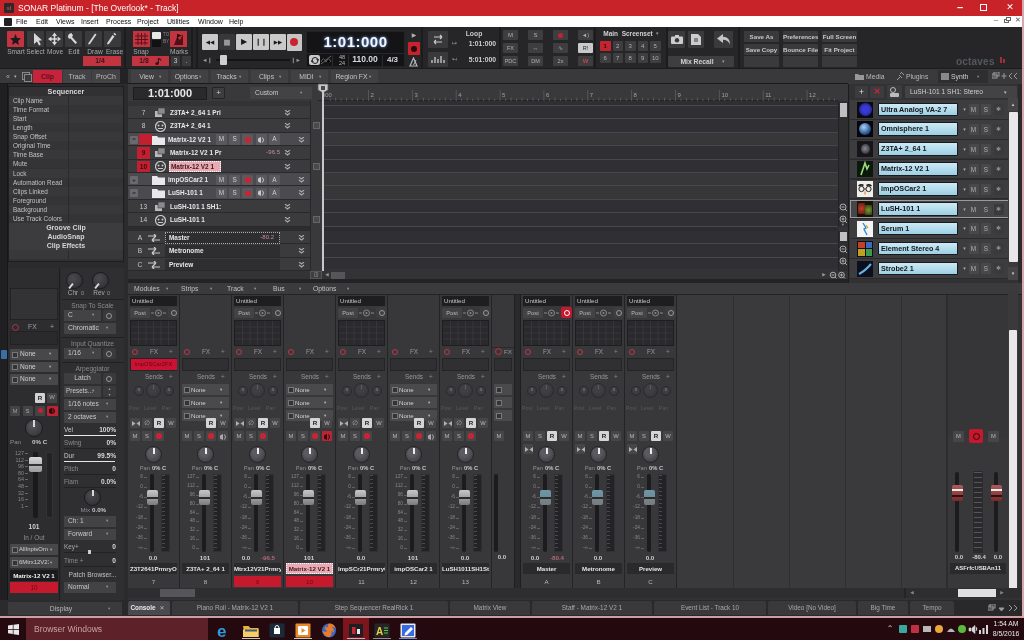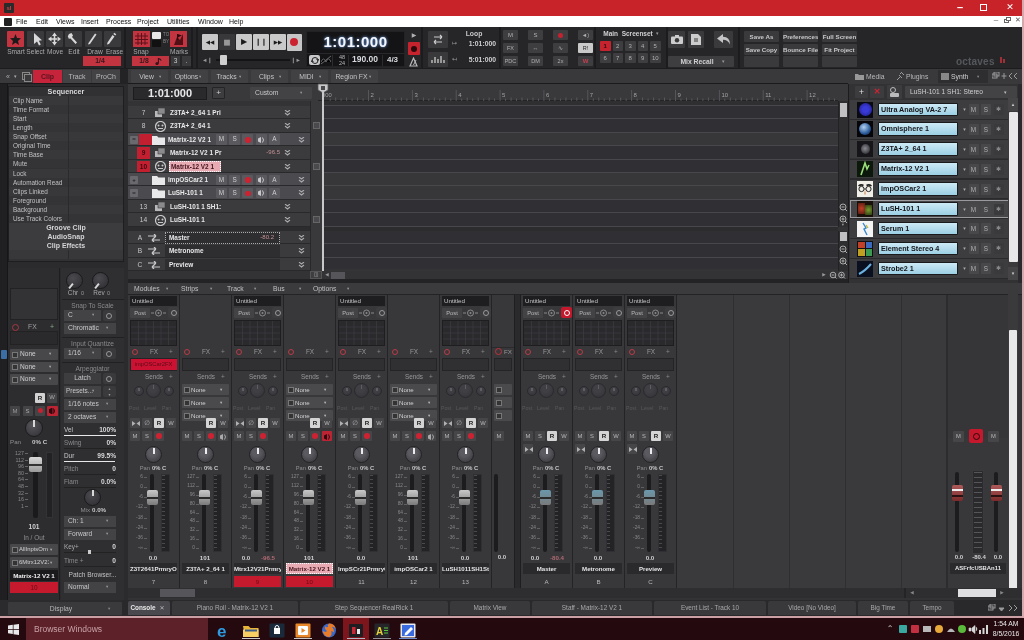--- a/index.html
+++ b/index.html
@@ -1,19 +1,20 @@
 <!DOCTYPE html>
 <html><head><meta charset="utf-8"><style>
 *{margin:0;padding:0;box-sizing:border-box;font-family:"Liberation Sans",sans-serif;}
 html,body{width:1024px;height:640px;overflow:hidden;background:#262629;}
 #w{position:absolute;left:0;top:0;width:1024px;height:640px;}
 </style></head><body>
 <div id="w">
 <div style="position:absolute;left:0px;top:0px;width:1024px;height:16px;background:#c72329;"></div>
 <div style="position:absolute;left:4px;top:3px;width:10px;height:10px;background:#2a2a2a;border-radius:1px;color:#d04048;font-size:6px;line-height:10px;text-align:center;font-weight:bold;">sl</div>
+<div style="position:absolute;left:18px;top:0px;width:300px;height:16px;font-size:8.5px;line-height:16px;color:#ffffff;white-space:nowrap;overflow:hidden;">SONAR Platinum - [The Overlook* - Track]</div>
 <div style="position:absolute;left:952px;top:0px;width:16px;height:15px;font-size:11px;line-height:15px;color:#fff;white-space:nowrap;overflow:hidden;text-align:center;font-weight:bold;">–</div>
 <div style="position:absolute;left:980px;top:4px;width:7px;height:7px;border:1.3px solid #fff;"></div>
 <div style="position:absolute;left:1003px;top:0px;width:14px;height:15px;font-size:9px;line-height:15px;color:#fff;white-space:nowrap;overflow:hidden;text-align:center;">✕</div>
 <div style="position:absolute;left:0px;top:16px;width:1024px;height:11px;background:#ffffff;"></div>
 <div style="position:absolute;left:4px;top:18px;width:8px;height:8px;background:#222;border-radius:1px;"></div>
 <div style="position:absolute;left:16px;top:16px;width:40px;height:11px;font-size:7px;line-height:11px;color:#111;white-space:nowrap;overflow:hidden;">File</div>
 <div style="position:absolute;left:36px;top:16px;width:40px;height:11px;font-size:7px;line-height:11px;color:#111;white-space:nowrap;overflow:hidden;">Edit</div>
 <div style="position:absolute;left:56px;top:16px;width:40px;height:11px;font-size:7px;line-height:11px;color:#111;white-space:nowrap;overflow:hidden;">Views</div>
 <div style="position:absolute;left:81px;top:16px;width:40px;height:11px;font-size:7px;line-height:11px;color:#111;white-space:nowrap;overflow:hidden;">Insert</div>
 <div style="position:absolute;left:106px;top:16px;width:40px;height:11px;font-size:7px;line-height:11px;color:#111;white-space:nowrap;overflow:hidden;">Process</div>
@@ -105,21 +106,21 @@
       </svg>
 <svg style="position:absolute;left:321px;top:55px;" width="10" height="10">
         <g stroke="#6a6a6e" stroke-width="1">
           <path d="M0 7 Q2.5 1 5 7 Q7.5 1 10 7 M0 9 L10 1"></path>
         </g>
       </svg>
 <div style="position:absolute;left:332px;top:55px;width:1px;height:11px;background:#2c2c2e;"></div>
 <div style="position:absolute;left:336px;top:53.5px;width:12px;height:7px;font-size:5.5px;line-height:7px;color:#b8b8ba;white-space:nowrap;overflow:hidden;text-align:center;">48</div>
 <div style="position:absolute;left:336px;top:59.5px;width:12px;height:7px;font-size:5.5px;line-height:7px;color:#b8b8ba;white-space:nowrap;overflow:hidden;text-align:center;">24</div>
 <div style="position:absolute;left:348px;top:55px;width:1px;height:11px;background:#2c2c2e;"></div>
-<div style="position:absolute;left:352px;top:53px;width:26px;height:13px;font-size:8.5px;line-height:13px;color:#d8dade;white-space:nowrap;overflow:hidden;text-align:center;font-weight:bold;">190.00</div>
+<div style="position:absolute;left:352px;top:53px;width:26px;height:13px;font-size:8.5px;line-height:13px;color:#d8dade;white-space:nowrap;overflow:hidden;text-align:center;font-weight:bold;">110.00</div>
 <div style="position:absolute;left:382px;top:55px;width:1px;height:11px;background:#2c2c2e;"></div>
 <div style="position:absolute;left:384px;top:53px;width:17px;height:13px;font-size:8px;line-height:13px;color:#d8dade;white-space:nowrap;overflow:hidden;text-align:center;font-weight:bold;">4/3</div>
 <div style="position:absolute;left:408px;top:31px;width:12px;height:9px;font-size:6px;line-height:9px;color:#b0b0b2;white-space:nowrap;overflow:hidden;text-align:center;">▶</div>
 <div style="position:absolute;left:408px;top:42px;width:12px;height:13px;background:#c5232e;border-radius:1px;"></div>
 <div style="position:absolute;left:411px;top:45.5px;width:6px;height:6px;background:#2a0a0c;border-radius:50%;"></div>
 <svg style="position:absolute;left:408px;top:57px;" width="11" height="10">
         <path d="M2 9 L5.5 1 L9 9 Z" fill="none" stroke="#b8b8ba" stroke-width="1.2"></path>
         <path d="M5.5 8 L8 3" stroke="#b8b8ba" stroke-width="1"></path>
       </svg>
 <div style="position:absolute;left:421px;top:27px;width:2px;height:42px;background:#1c1c1e;"></div>

